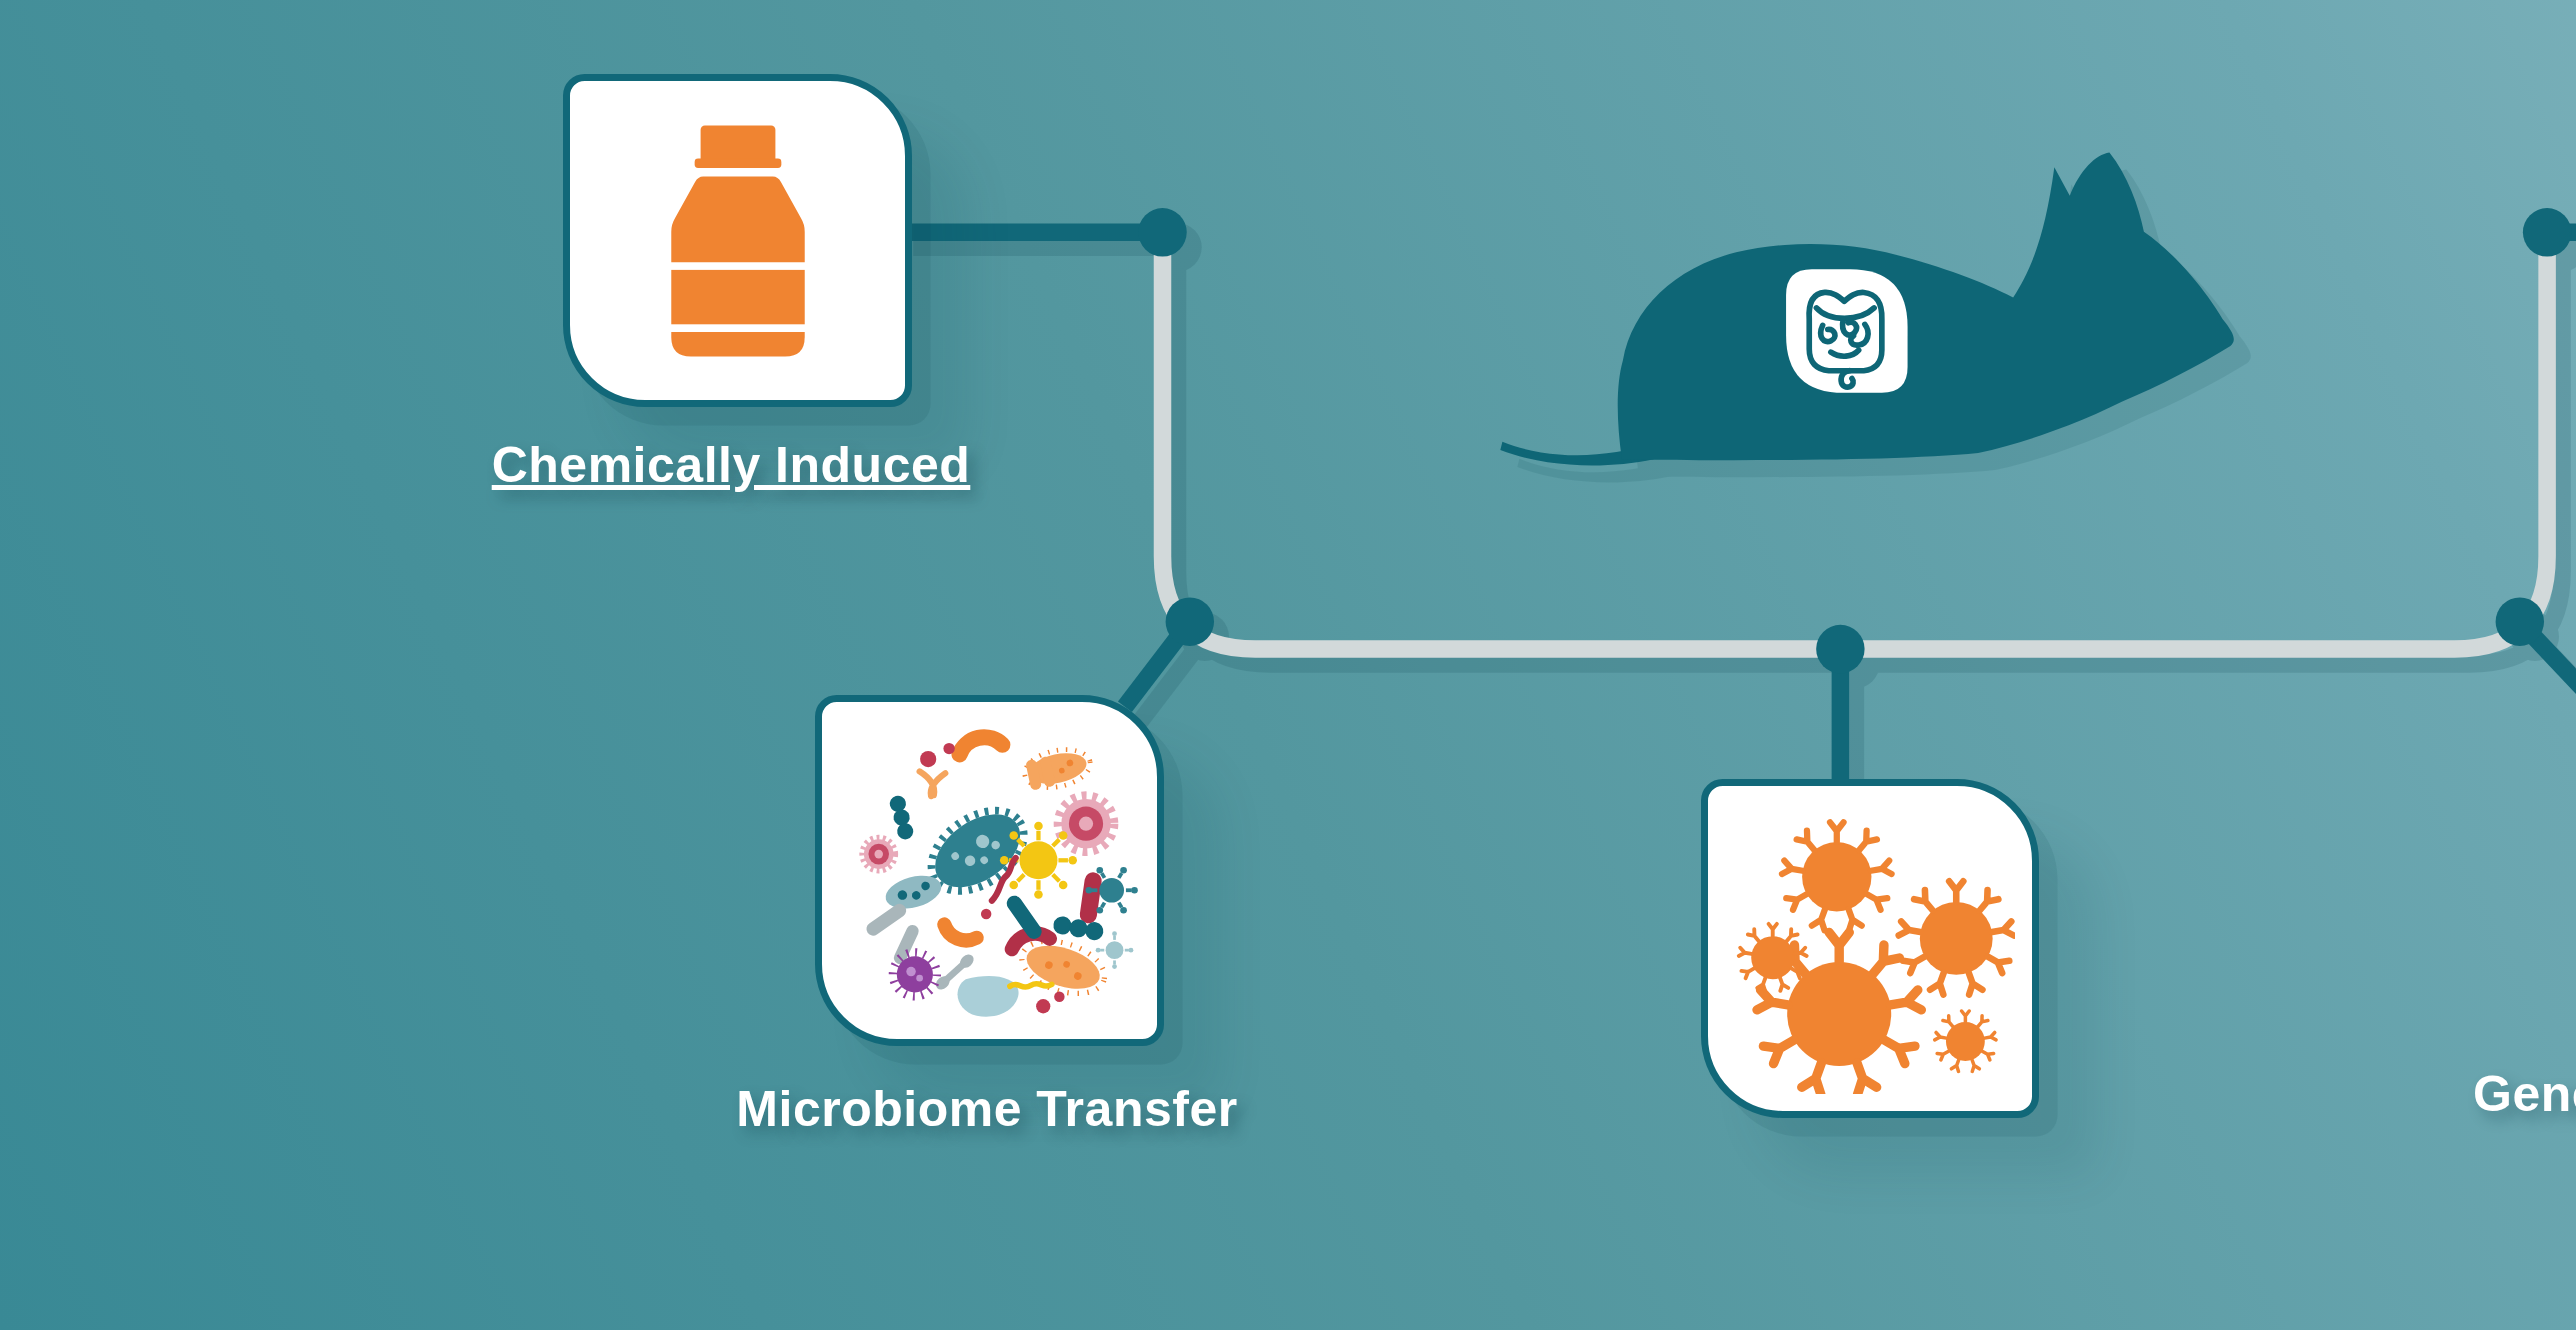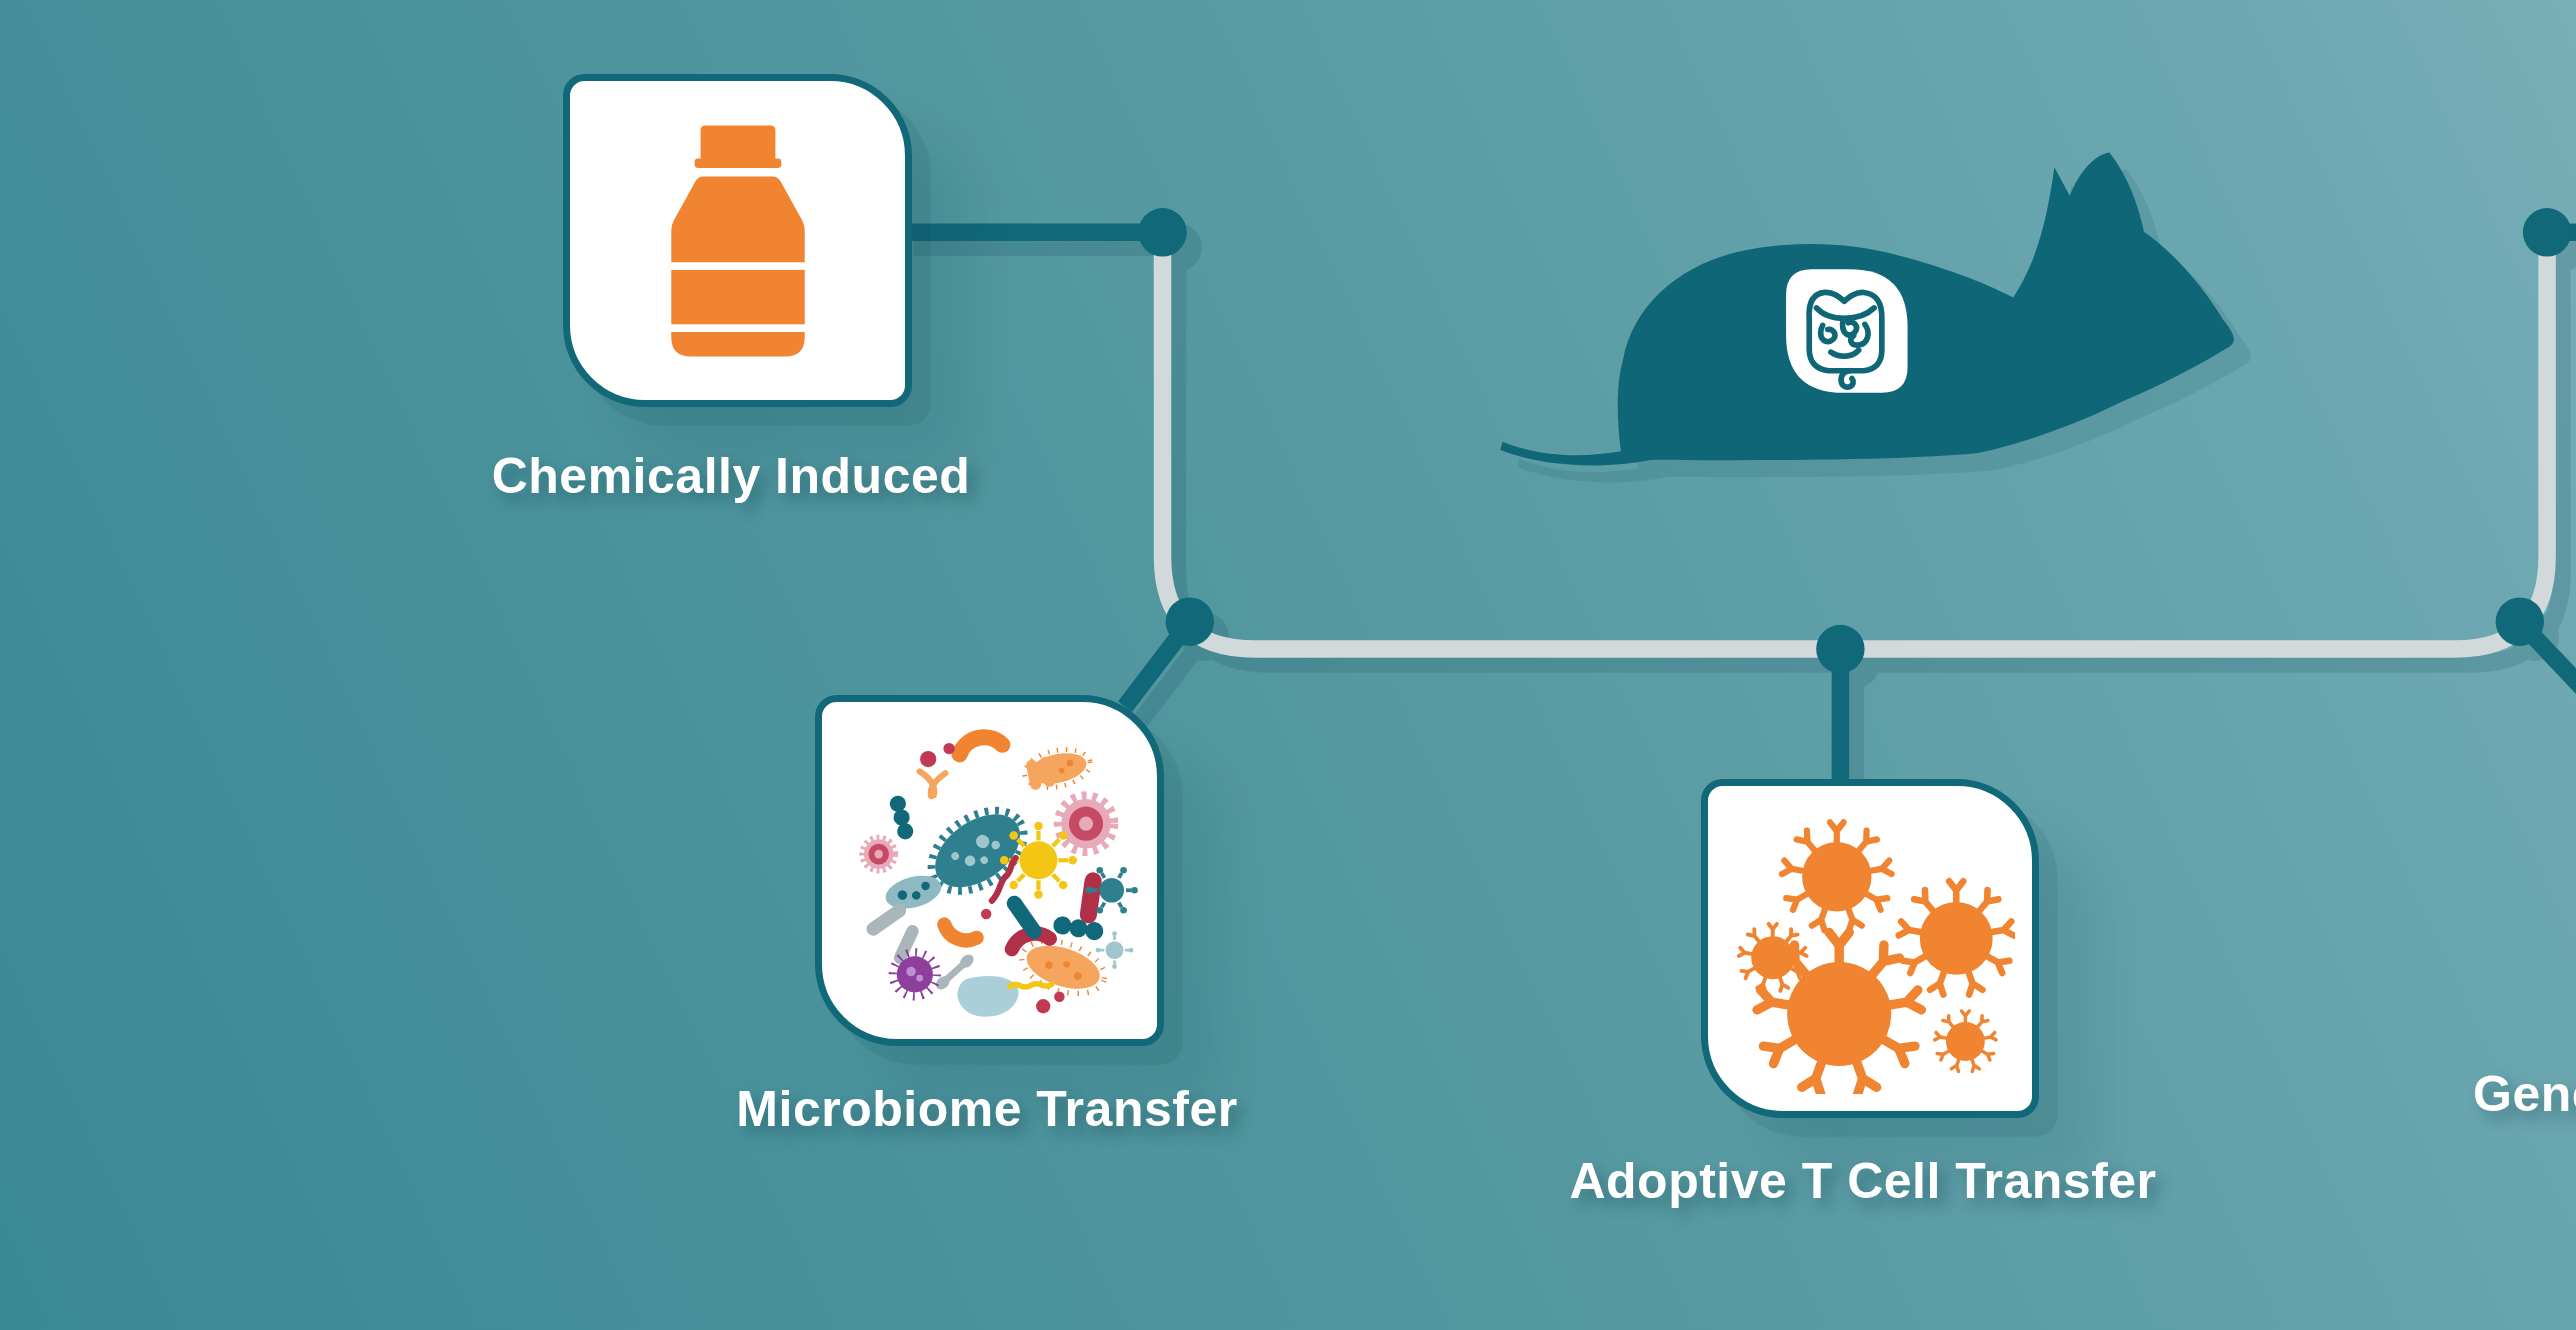--- a/index.html
+++ b/index.html
@@ -294,19 +294,18 @@
         </g>
       </defs>
       <use href="#tcell" transform="translate(235,435) scale(1.5)"></use>
       <use href="#tcell" transform="translate(230,150) scale(1.0)"></use>
       <use href="#tcell" transform="translate(478,278) scale(1.05)"></use>
       <use href="#tcell" transform="translate(97,318) scale(0.62)"></use>
       <use href="#tcell" transform="translate(497,492) scale(0.56)"></use>
     </svg>
   </div>
 
-  <div class="label" style="left:731px;top:447px;">Chemically Induced</div>
+  <div class="label" style="left:731px;top:436px;text-decoration:underline;">Chemically Induced</div>
   <div class="label" style="left:987px;top:1080px;">Microbiome Transfer</div>
-  <div class="label" style="left:1863px;top:1152px;">Adoptive T Cell Transfer</div>
   <div class="label" style="left:2755px;top:1065px;">Genetically Engineered</div>
 
 </div>
 
 
 </body></html>

